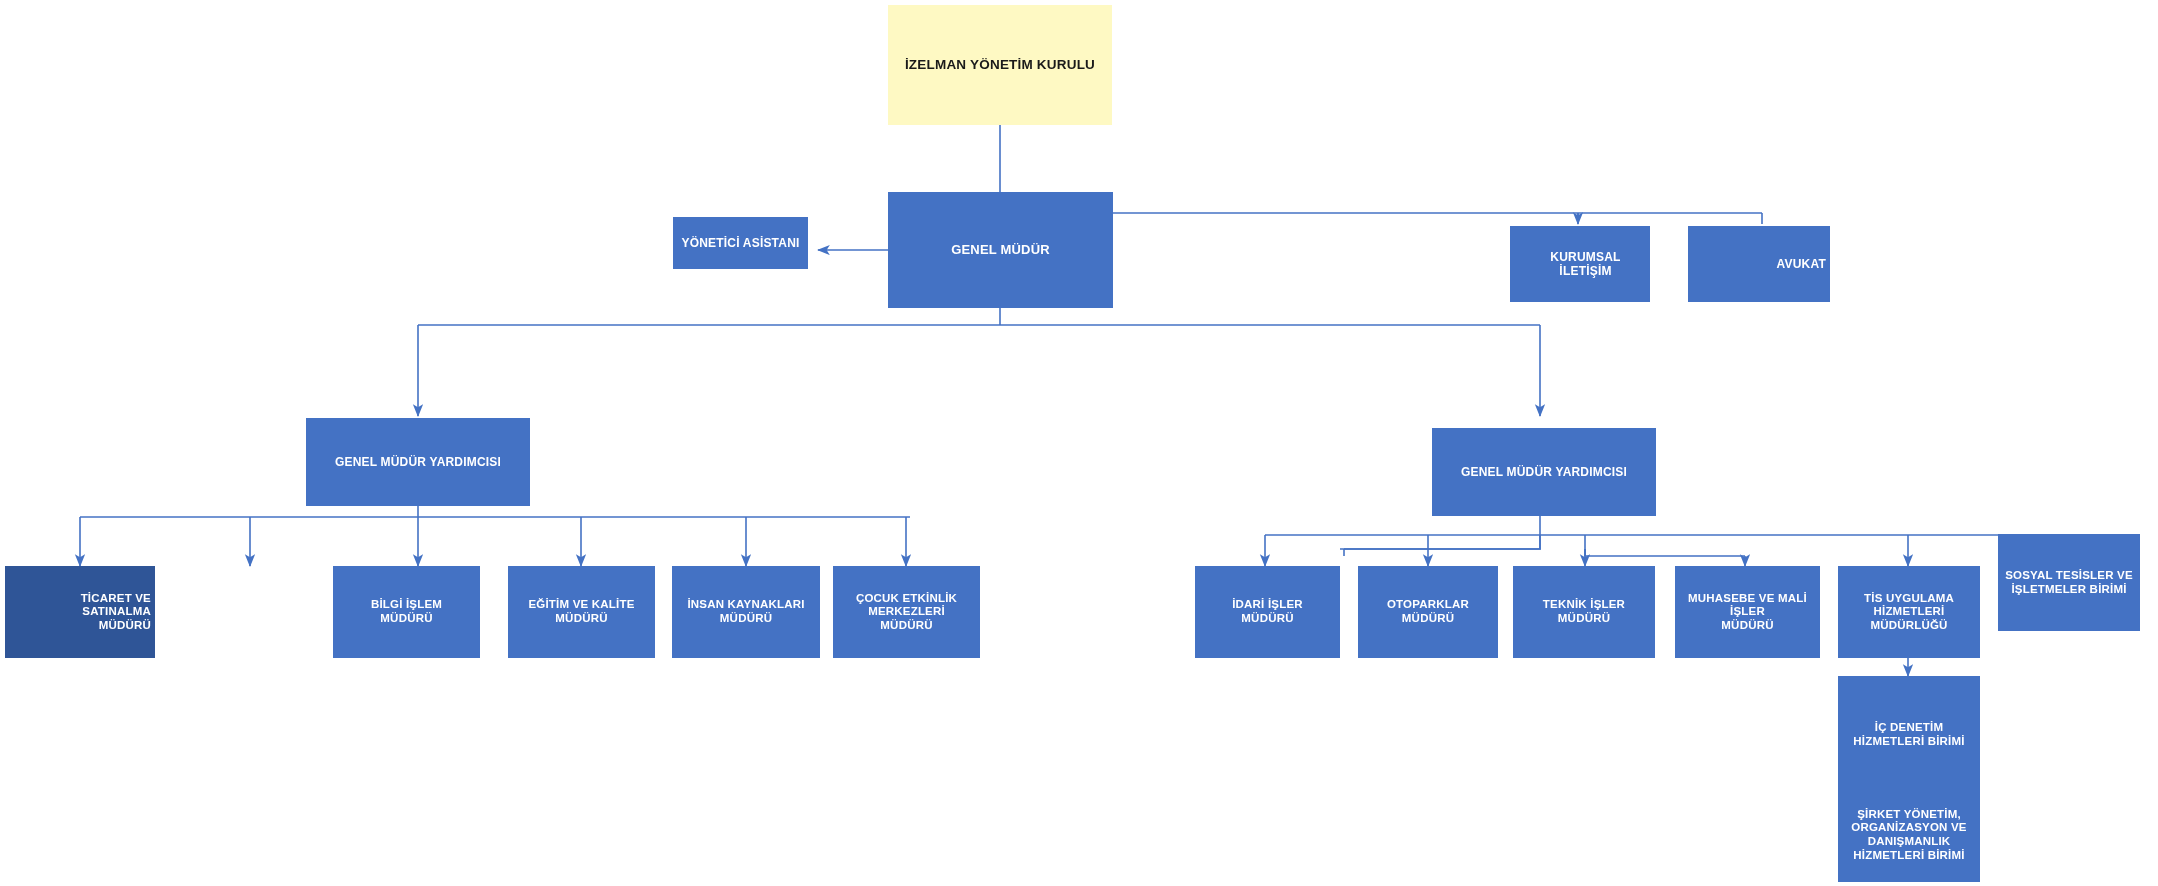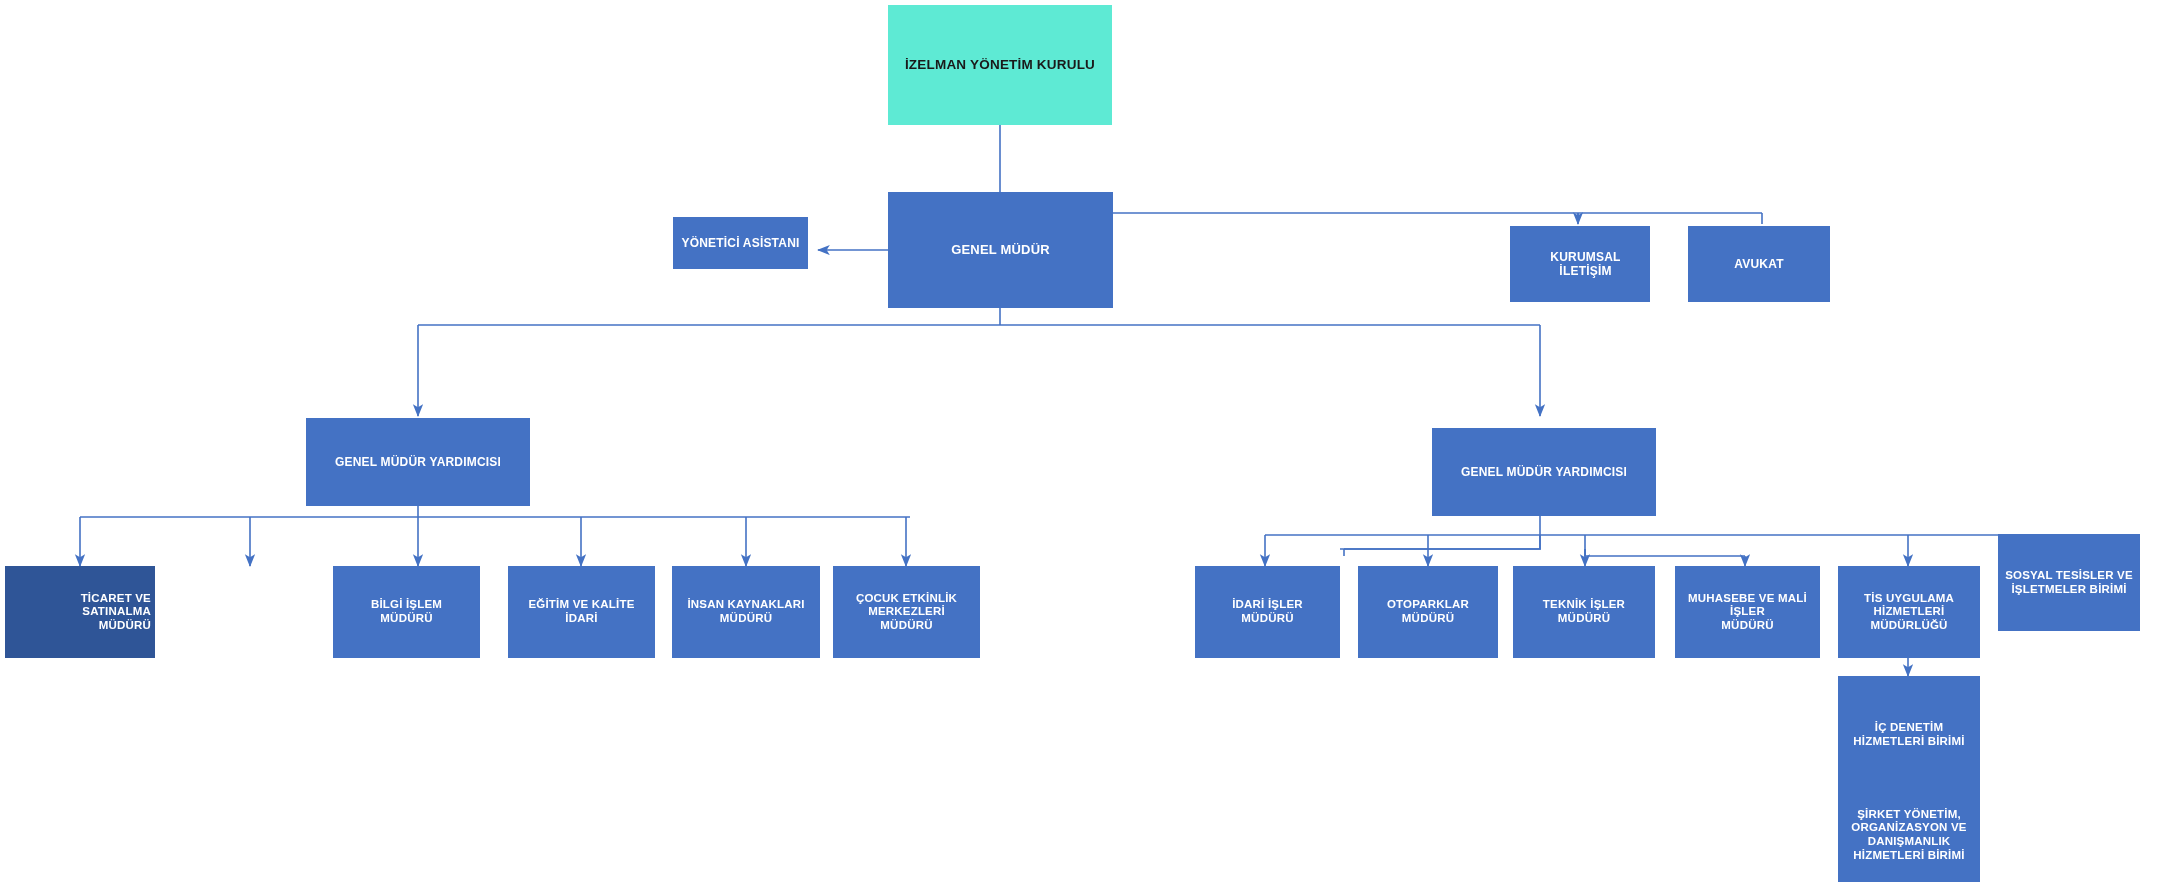--- a/index.html
+++ b/index.html
@@ -34,21 +34,21 @@
     justify-content: center;
     text-align: center;
     color: #ffffff;
     font-weight: bold;
     letter-spacing: 0.2px;
     line-height: 1.18;
     padding: 2px 4px;
     z-index: 2;
   }
   .node-root {
-    background: #5eead4;
+    background: #fef9c3;
     color: #1a1a1a;
   }
   .node-blue {
     background: #4472c4;
   }
   .node-blue-dark {
     background: #2f5597;
     text-align: right;
   }
   .node-label {
@@ -130,21 +130,21 @@
   </div>
 
   <div class="node node-blue s12" style="left:673px; top:217px; width:135px; height:52px;">
     <span class="node-label">YÖNETİCİ ASİSTANI</span>
   </div>
 
   <div class="node node-blue s12" style="left:1510px; top:226px; width:140px; height:76px;padding-left:15px;">
     <span class="node-label">KURUMSAL İLETİŞİM</span>
   </div>
 
-  <div class="node node-blue s12" style="left:1688px; top:226px; width:142px; height:76px;">
+  <div class="node node-blue s12" style="left:1688px; top:226px; width:142px; height:76px;text-align:right;">
     <span class="node-label">AVUKAT</span>
   </div>
 
   <div class="node node-blue s12" style="left:306px; top:418px; width:224px; height:88px;">
     <span class="node-label">GENEL MÜDÜR YARDIMCISI</span>
   </div>
 
   <div class="node node-blue s12" style="left:1432px; top:428px; width:224px; height:88px;">
     <span class="node-label">GENEL MÜDÜR YARDIMCISI</span>
   </div>
@@ -153,21 +153,21 @@
     <span class="node-label">TİCARET VE
 SATINALMA
 MÜDÜRÜ</span>
   </div>
   <div class="node node-blue s11" style="left:333px; top:566px; width:147px; height:92px;">
     <span class="node-label">BİLGİ İŞLEM
 MÜDÜRÜ</span>
   </div>
   <div class="node node-blue s11" style="left:508px; top:566px; width:147px; height:92px;">
     <span class="node-label">EĞİTİM VE KALİTE
-İDARİ</span>
+MÜDÜRÜ</span>
   </div>
   <div class="node node-blue s11" style="left:672px; top:566px; width:148px; height:92px;">
     <span class="node-label">İNSAN KAYNAKLARI
 MÜDÜRÜ</span>
   </div>
   <div class="node node-blue s11" style="left:833px; top:566px; width:147px; height:92px;">
     <span class="node-label">ÇOCUK ETKİNLİK
 MERKEZLERİ
 MÜDÜRÜ</span>
   </div>

